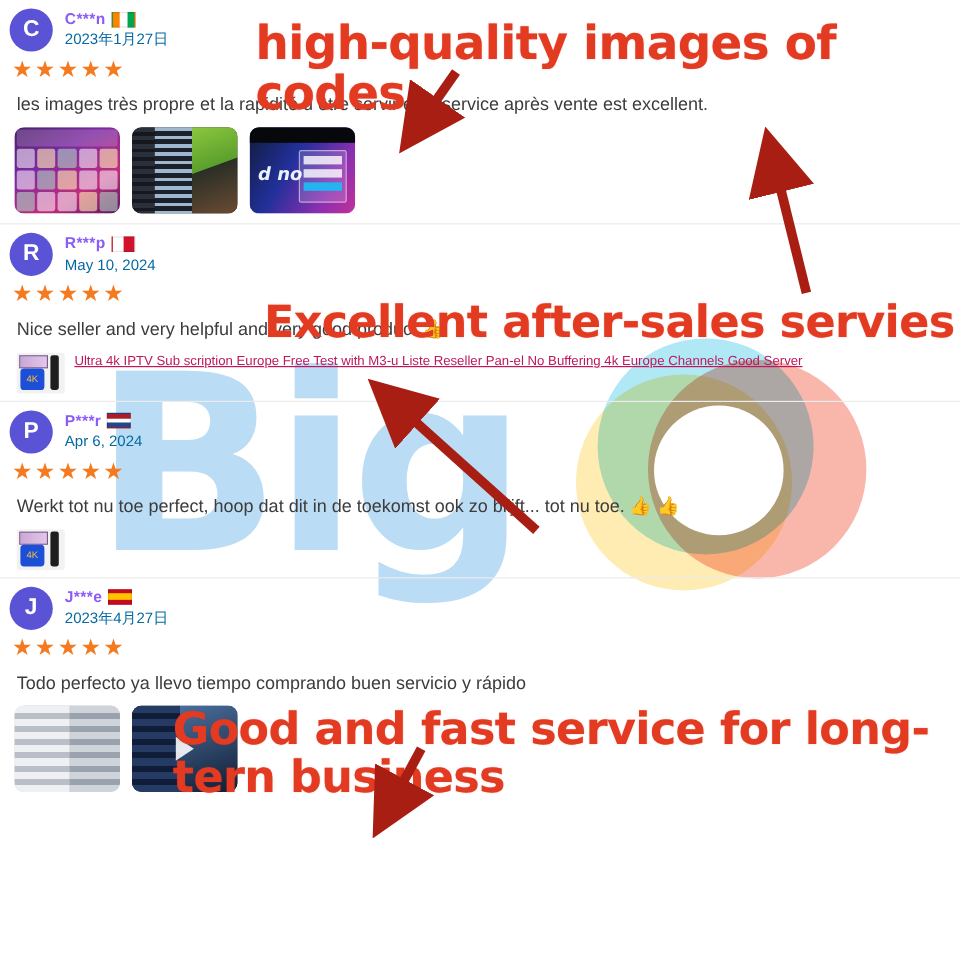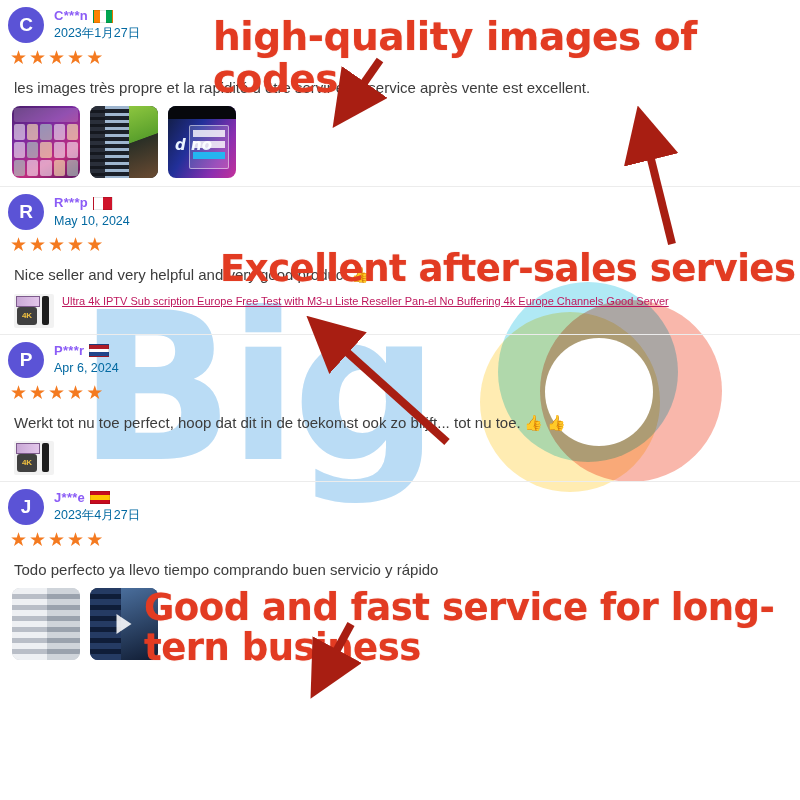--- a/index.html
+++ b/index.html
@@ -99,21 +99,21 @@
     height: 26px;
   }
   .rv-body {
     font-size: 15px;
     color: #3c3c3c;
     padding: 6px 10px 4px 14px;
     line-height: 1.35;
   }
 
   .rv-photos { display: flex; gap: 10px; padding: 4px 0 8px 12px; }
-  .photo { width: 68px; height: 72px; border-radius: 8px; overflow: hidden; position: relative; }
+  .photo { width: 88px; height: 72px; border-radius: 8px; overflow: hidden; position: relative; }
   .photo.play::after {
     content: "";
     position: absolute;
     left: 50%; top: 50%;
     transform: translate(-50%,-50%);
     border-left: 15px solid rgba(255,255,255,.88);
     border-top: 10px solid transparent;
     border-bottom: 10px solid transparent;
   }
   .ph-grid {
@@ -167,21 +167,21 @@
   }
   .prod-thumb {
     width: 40px; height: 34px;
     flex: 0 0 auto;
     position: relative;
     background: #f2f2f2;
     border-radius: 2px;
     overflow: hidden;
   }
   .prod-thumb .tv { position: absolute; left: 2px; top: 2px; width: 22px; height: 9px; background: linear-gradient(to right,#c9a8d6,#e3c6ea); border: 1px solid #7d5a8c; }
-  .prod-thumb .box { position: absolute; left: 3px; top: 13px; width: 20px; height: 18px; background: #404040; border-radius: 3px; color: #f0c040; font-size: 8px; font-weight: bold; display: flex; align-items: center; justify-content: center; }
+  .prod-thumb .box { position: absolute; left: 3px; top: 13px; width: 20px; height: 18px; background: #1d4ed8; border-radius: 3px; color: #f0c040; font-size: 8px; font-weight: normal; display: flex; align-items: center; justify-content: center; }
   .prod-thumb .remote { position: absolute; right: 5px; top: 2px; width: 7px; height: 29px; background: #1e1e1e; border-radius: 2px; }
   .prod-link {
     font-size: 11px;
     color: #be185d;
     text-decoration: underline;
     line-height: 1.45;
     cursor: pointer;
   }
 
   .divider { height: 1px; background: #ececec; margin: 0; }

